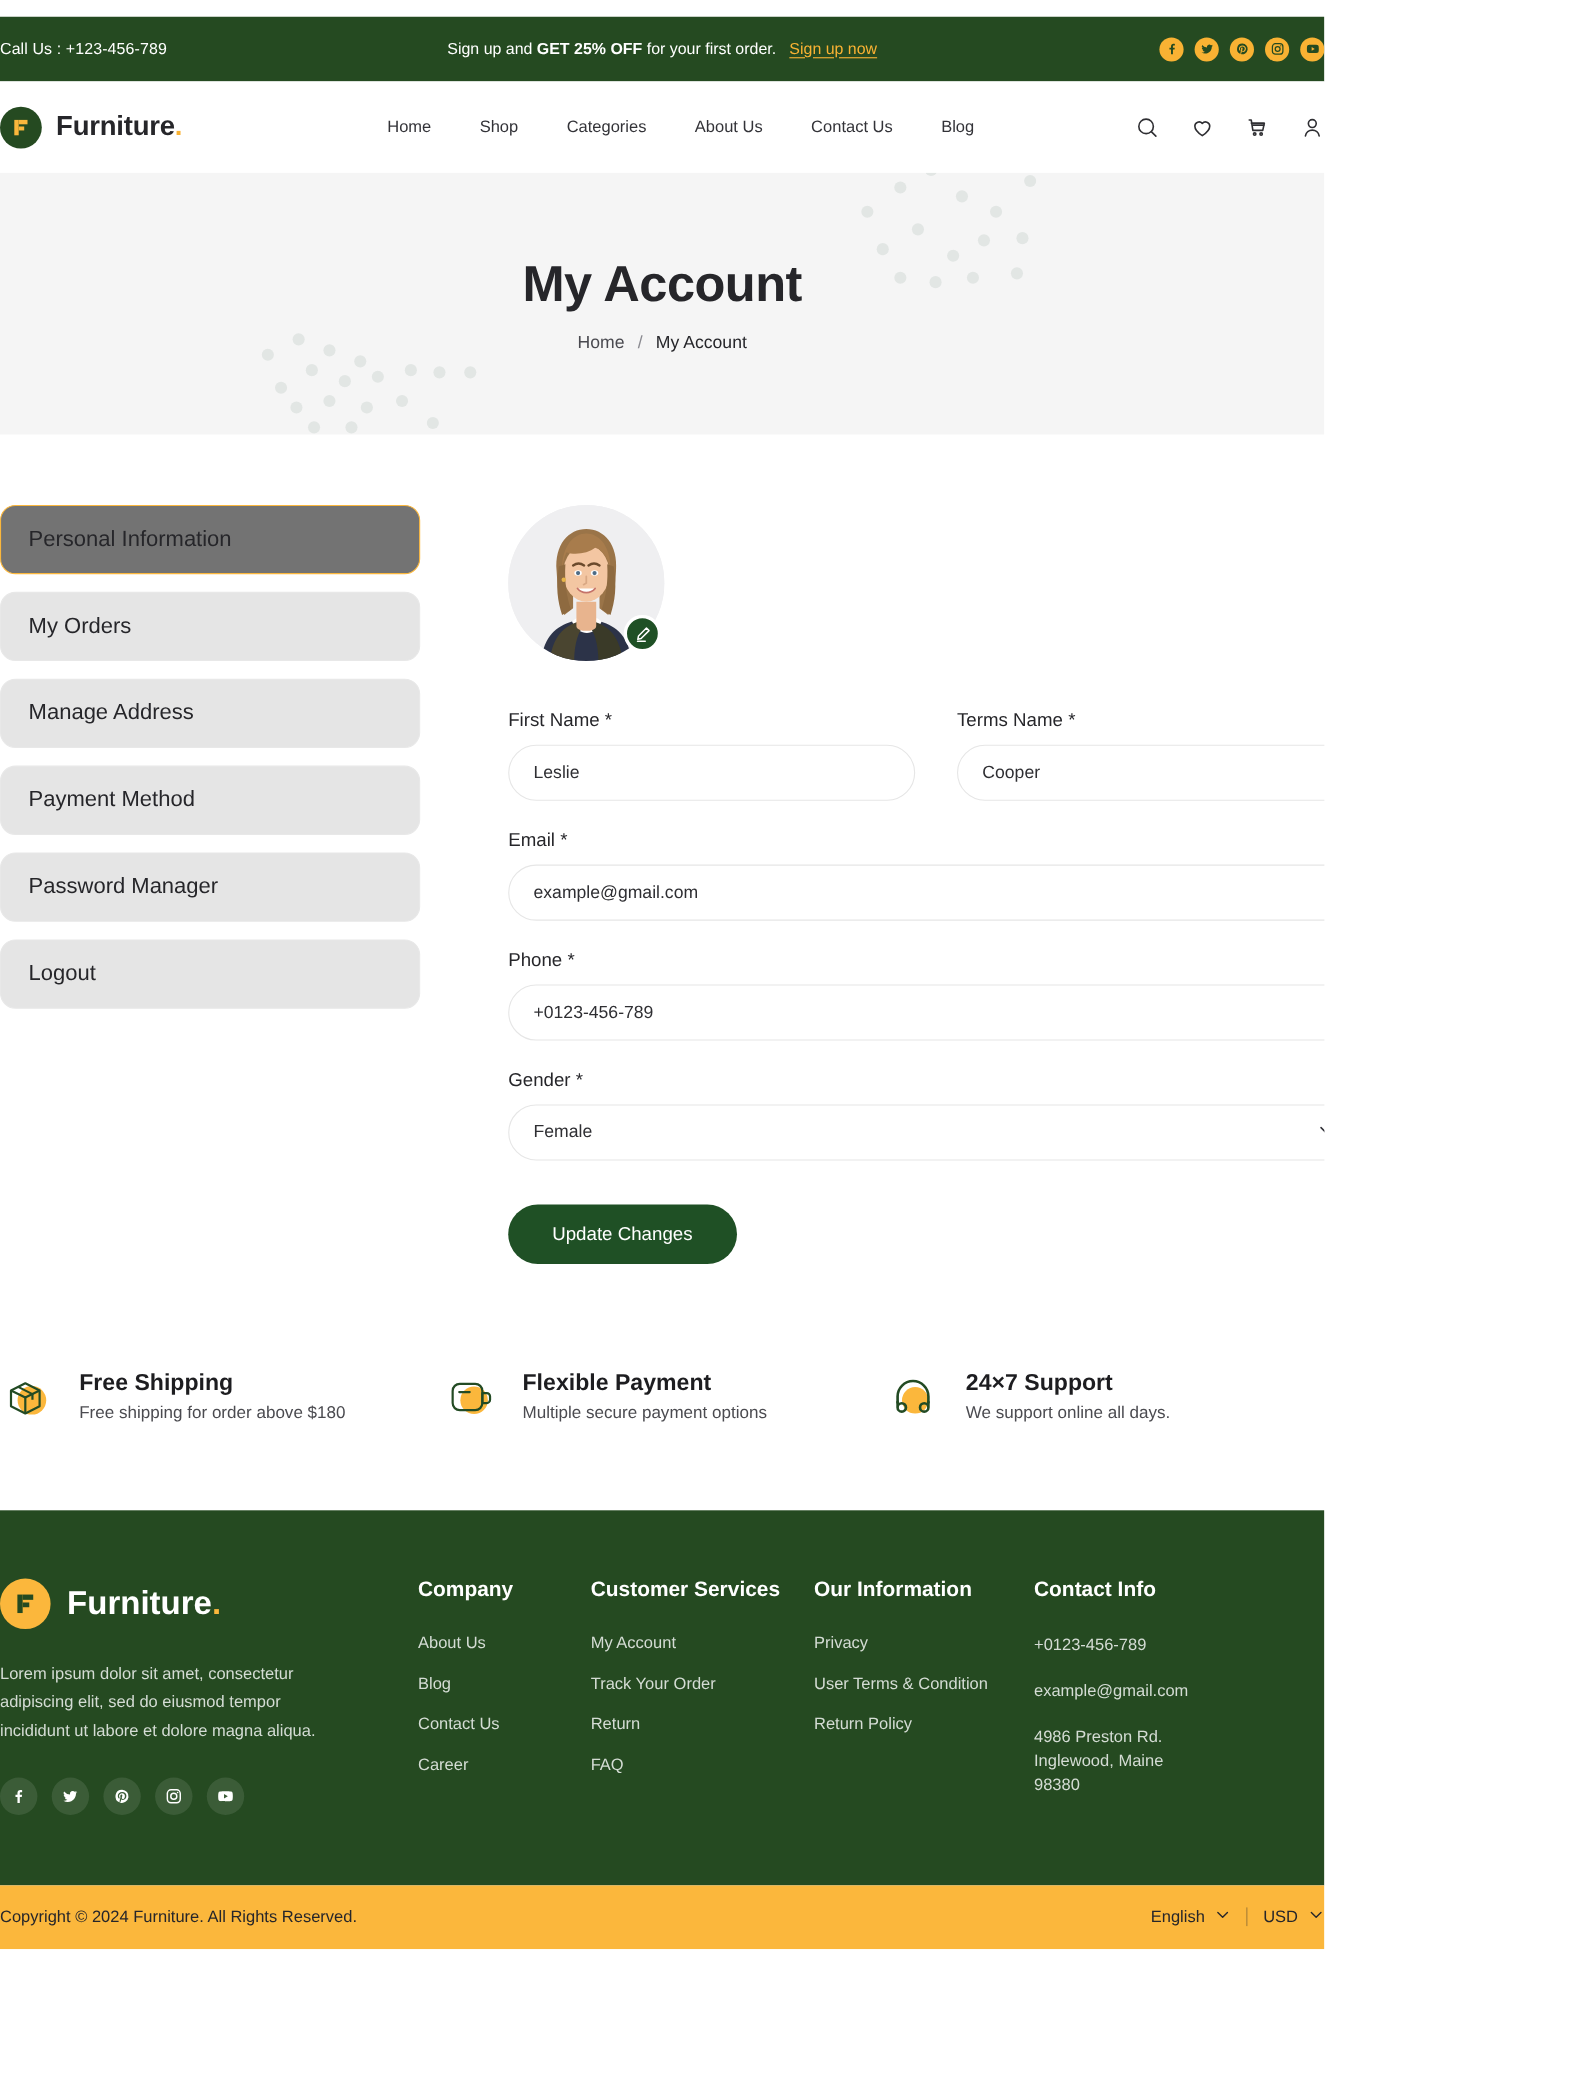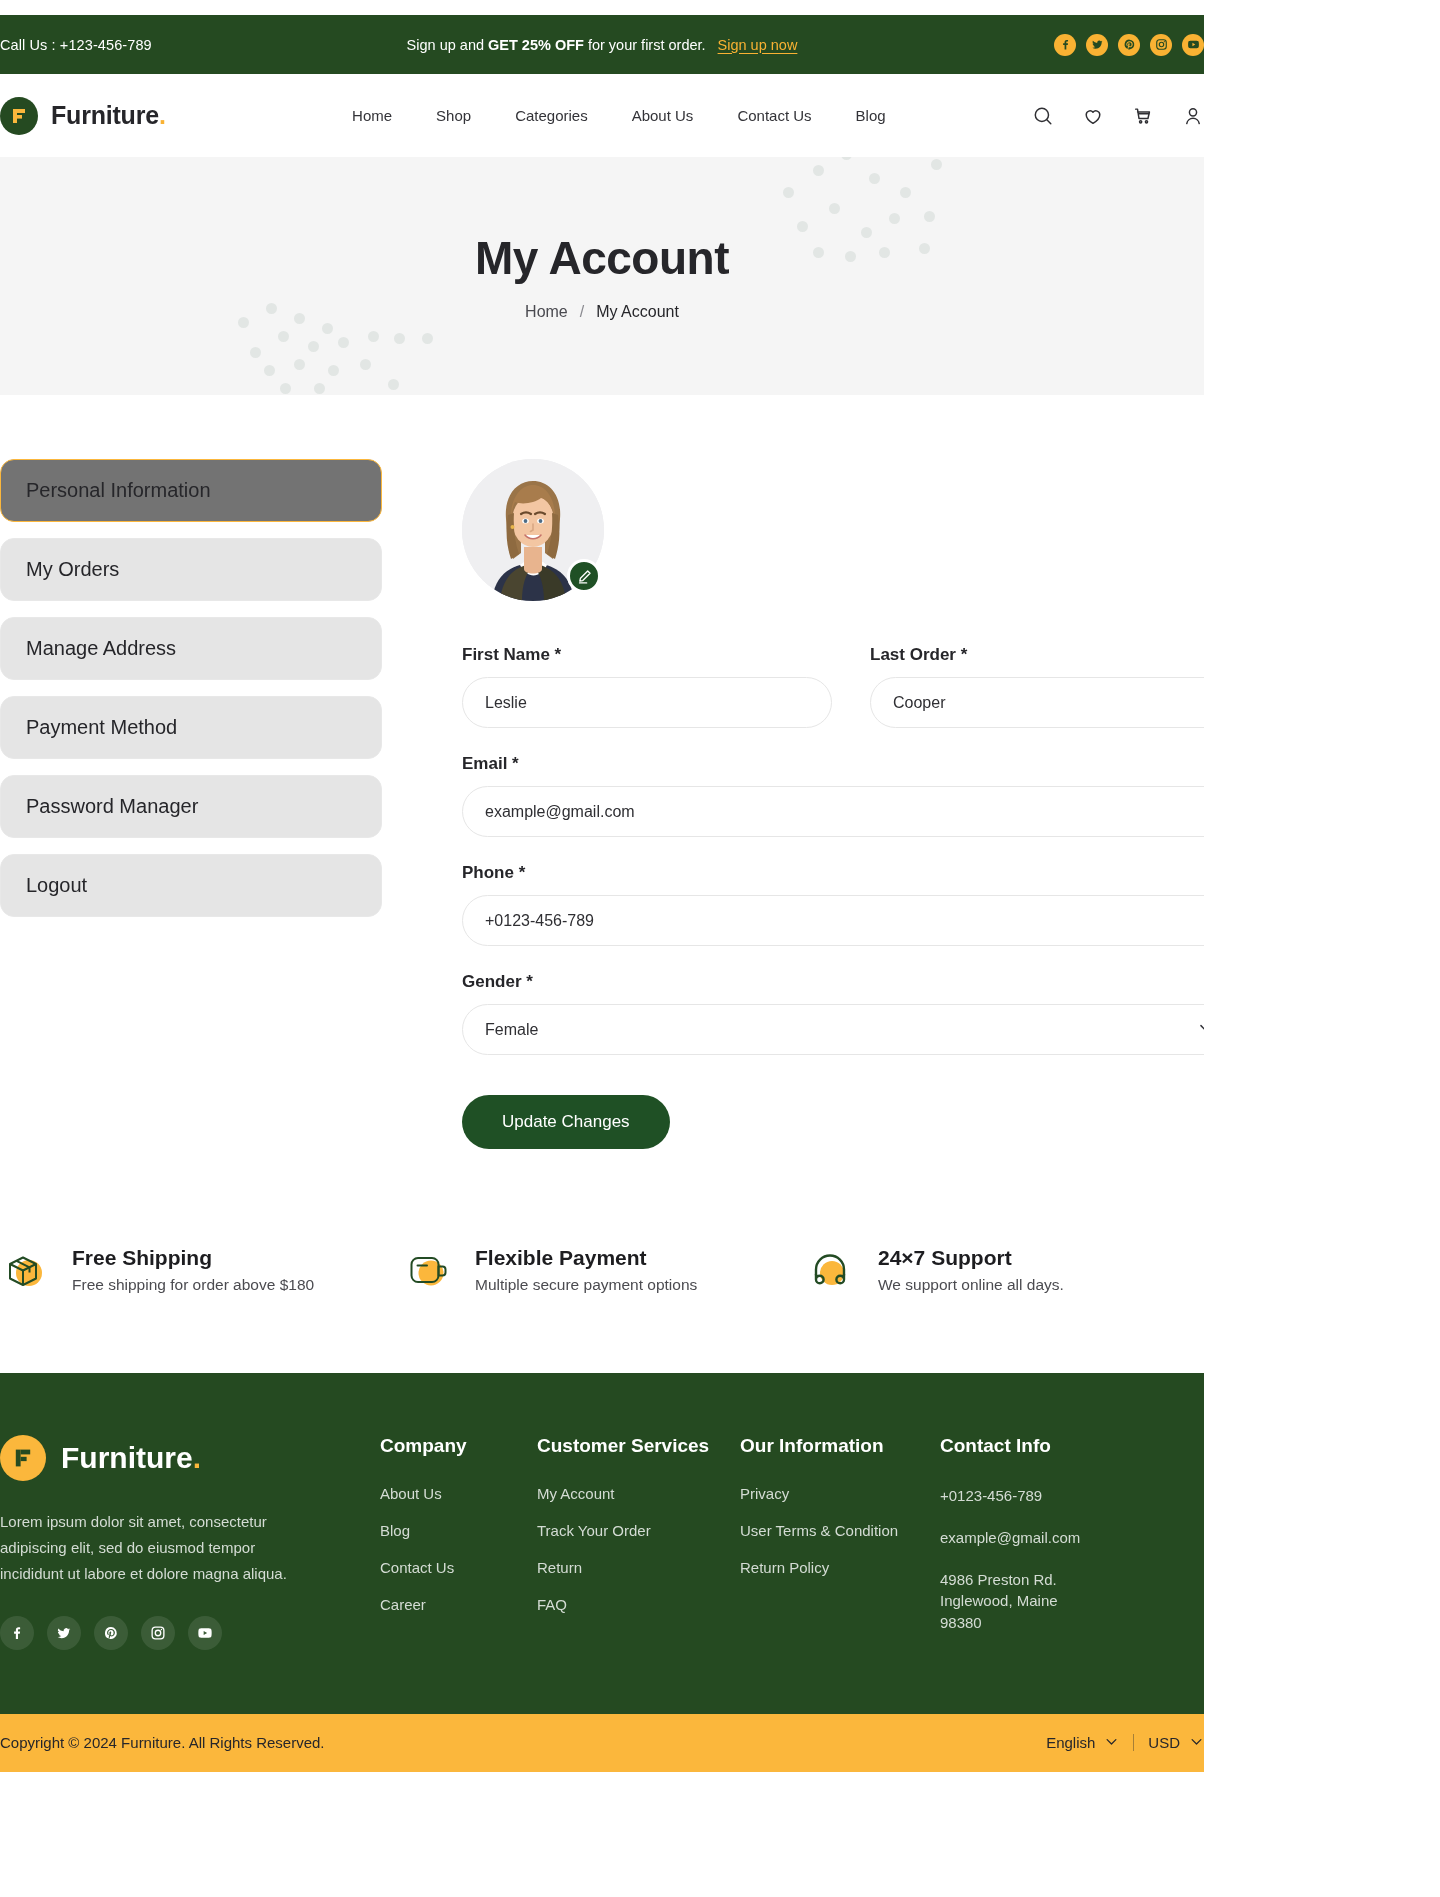--- a/index.html
+++ b/index.html
@@ -193,21 +193,21 @@
     width: 34px; height: 34px;
     border-radius: 50%;
     background: #1F5025;
     border: 3px solid #ffffff;
     display: flex; align-items: center; justify-content: center;
     cursor: pointer;
   }
 
   .field-label {
     font-size: 17px;
-    font-weight: 700;
+    font-weight: 400;
     color: #26262a;
     margin-bottom: 12px;
     display: block;
   }
   .row-2 { display: flex; gap: 38px; margin-bottom: 26px; }
   .row-2 > div { flex: 1; }
   .field-block { margin-bottom: 26px; }
   .input {
     width: 100%;
     height: 51px;
@@ -533,21 +533,21 @@
           </svg>
         </span>
       </div>
 
       <div class="row-2">
         <div>
           <label class="field-label">First Name *</label>
           <input class="input" type="text" value="Leslie" style="">
         </div>
         <div>
-          <label class="field-label">Last Order *</label>
+          <label class="field-label">Terms Name *</label>
           <input class="input" type="text" value="Cooper" style="">
         </div>
       </div>
 
       <div class="field-block">
         <label class="field-label">Email *</label>
         <input class="input" type="text" value="example@gmail.com" style="">
       </div>
 
       <div class="field-block">

